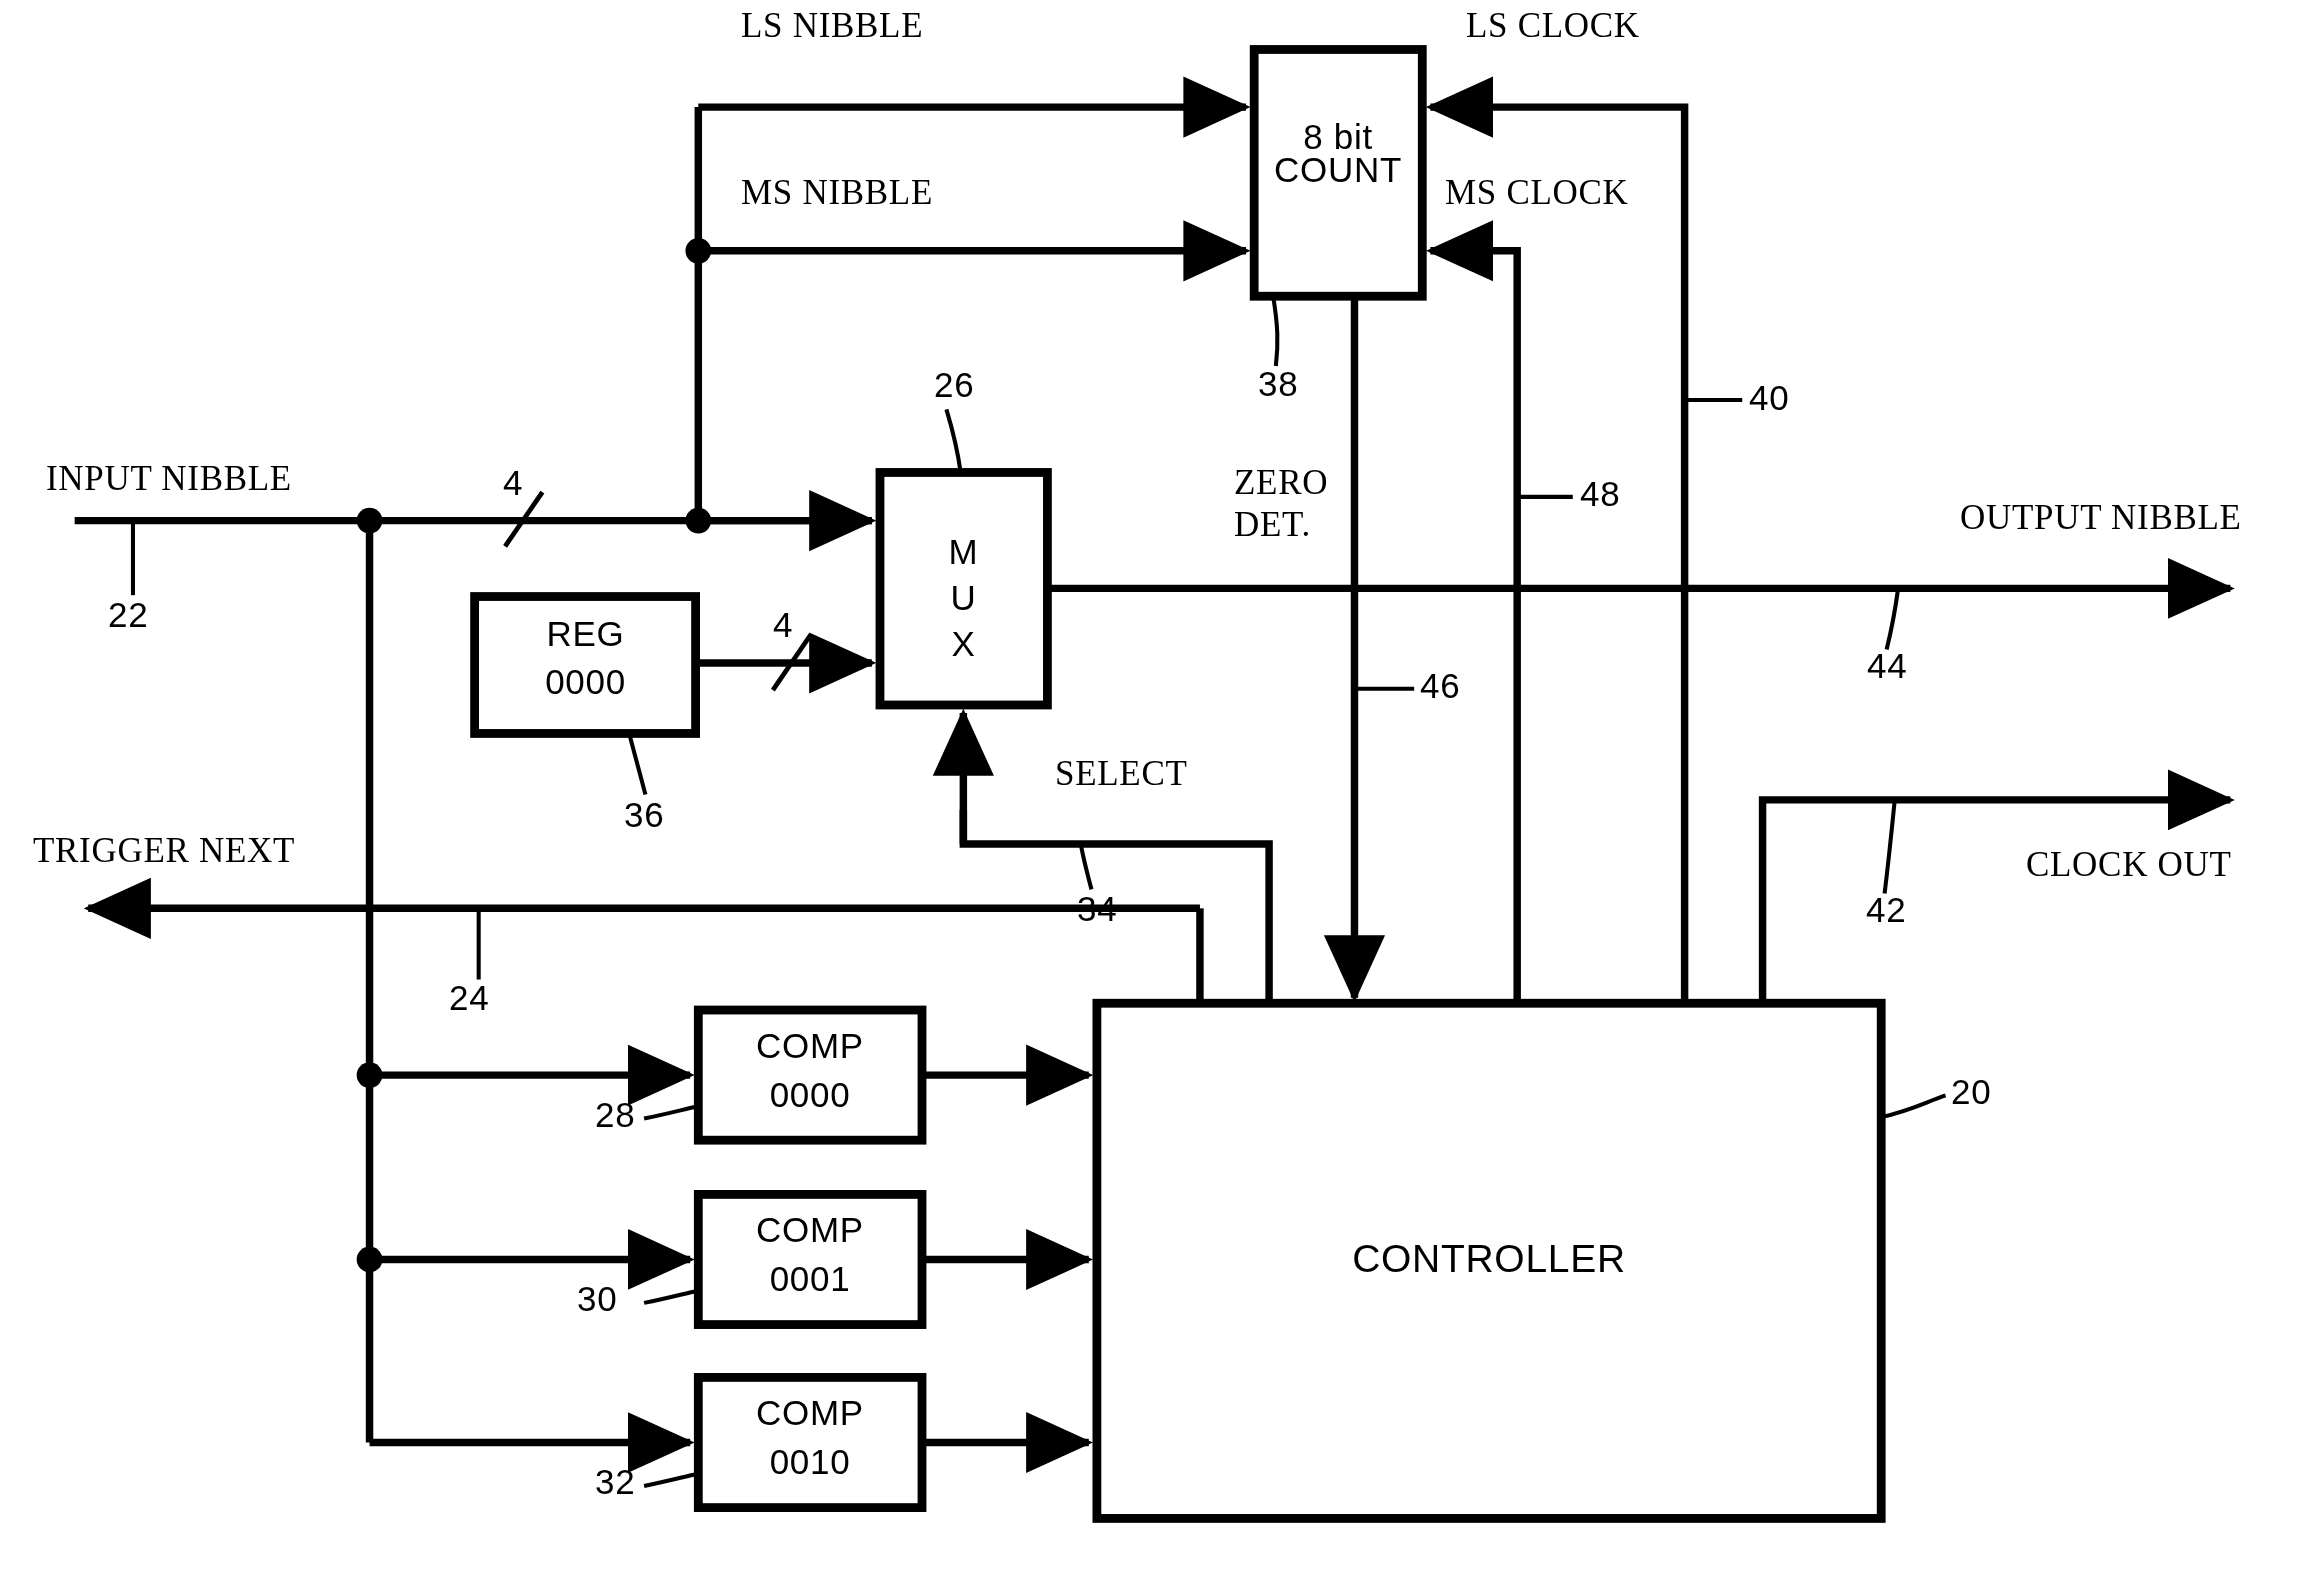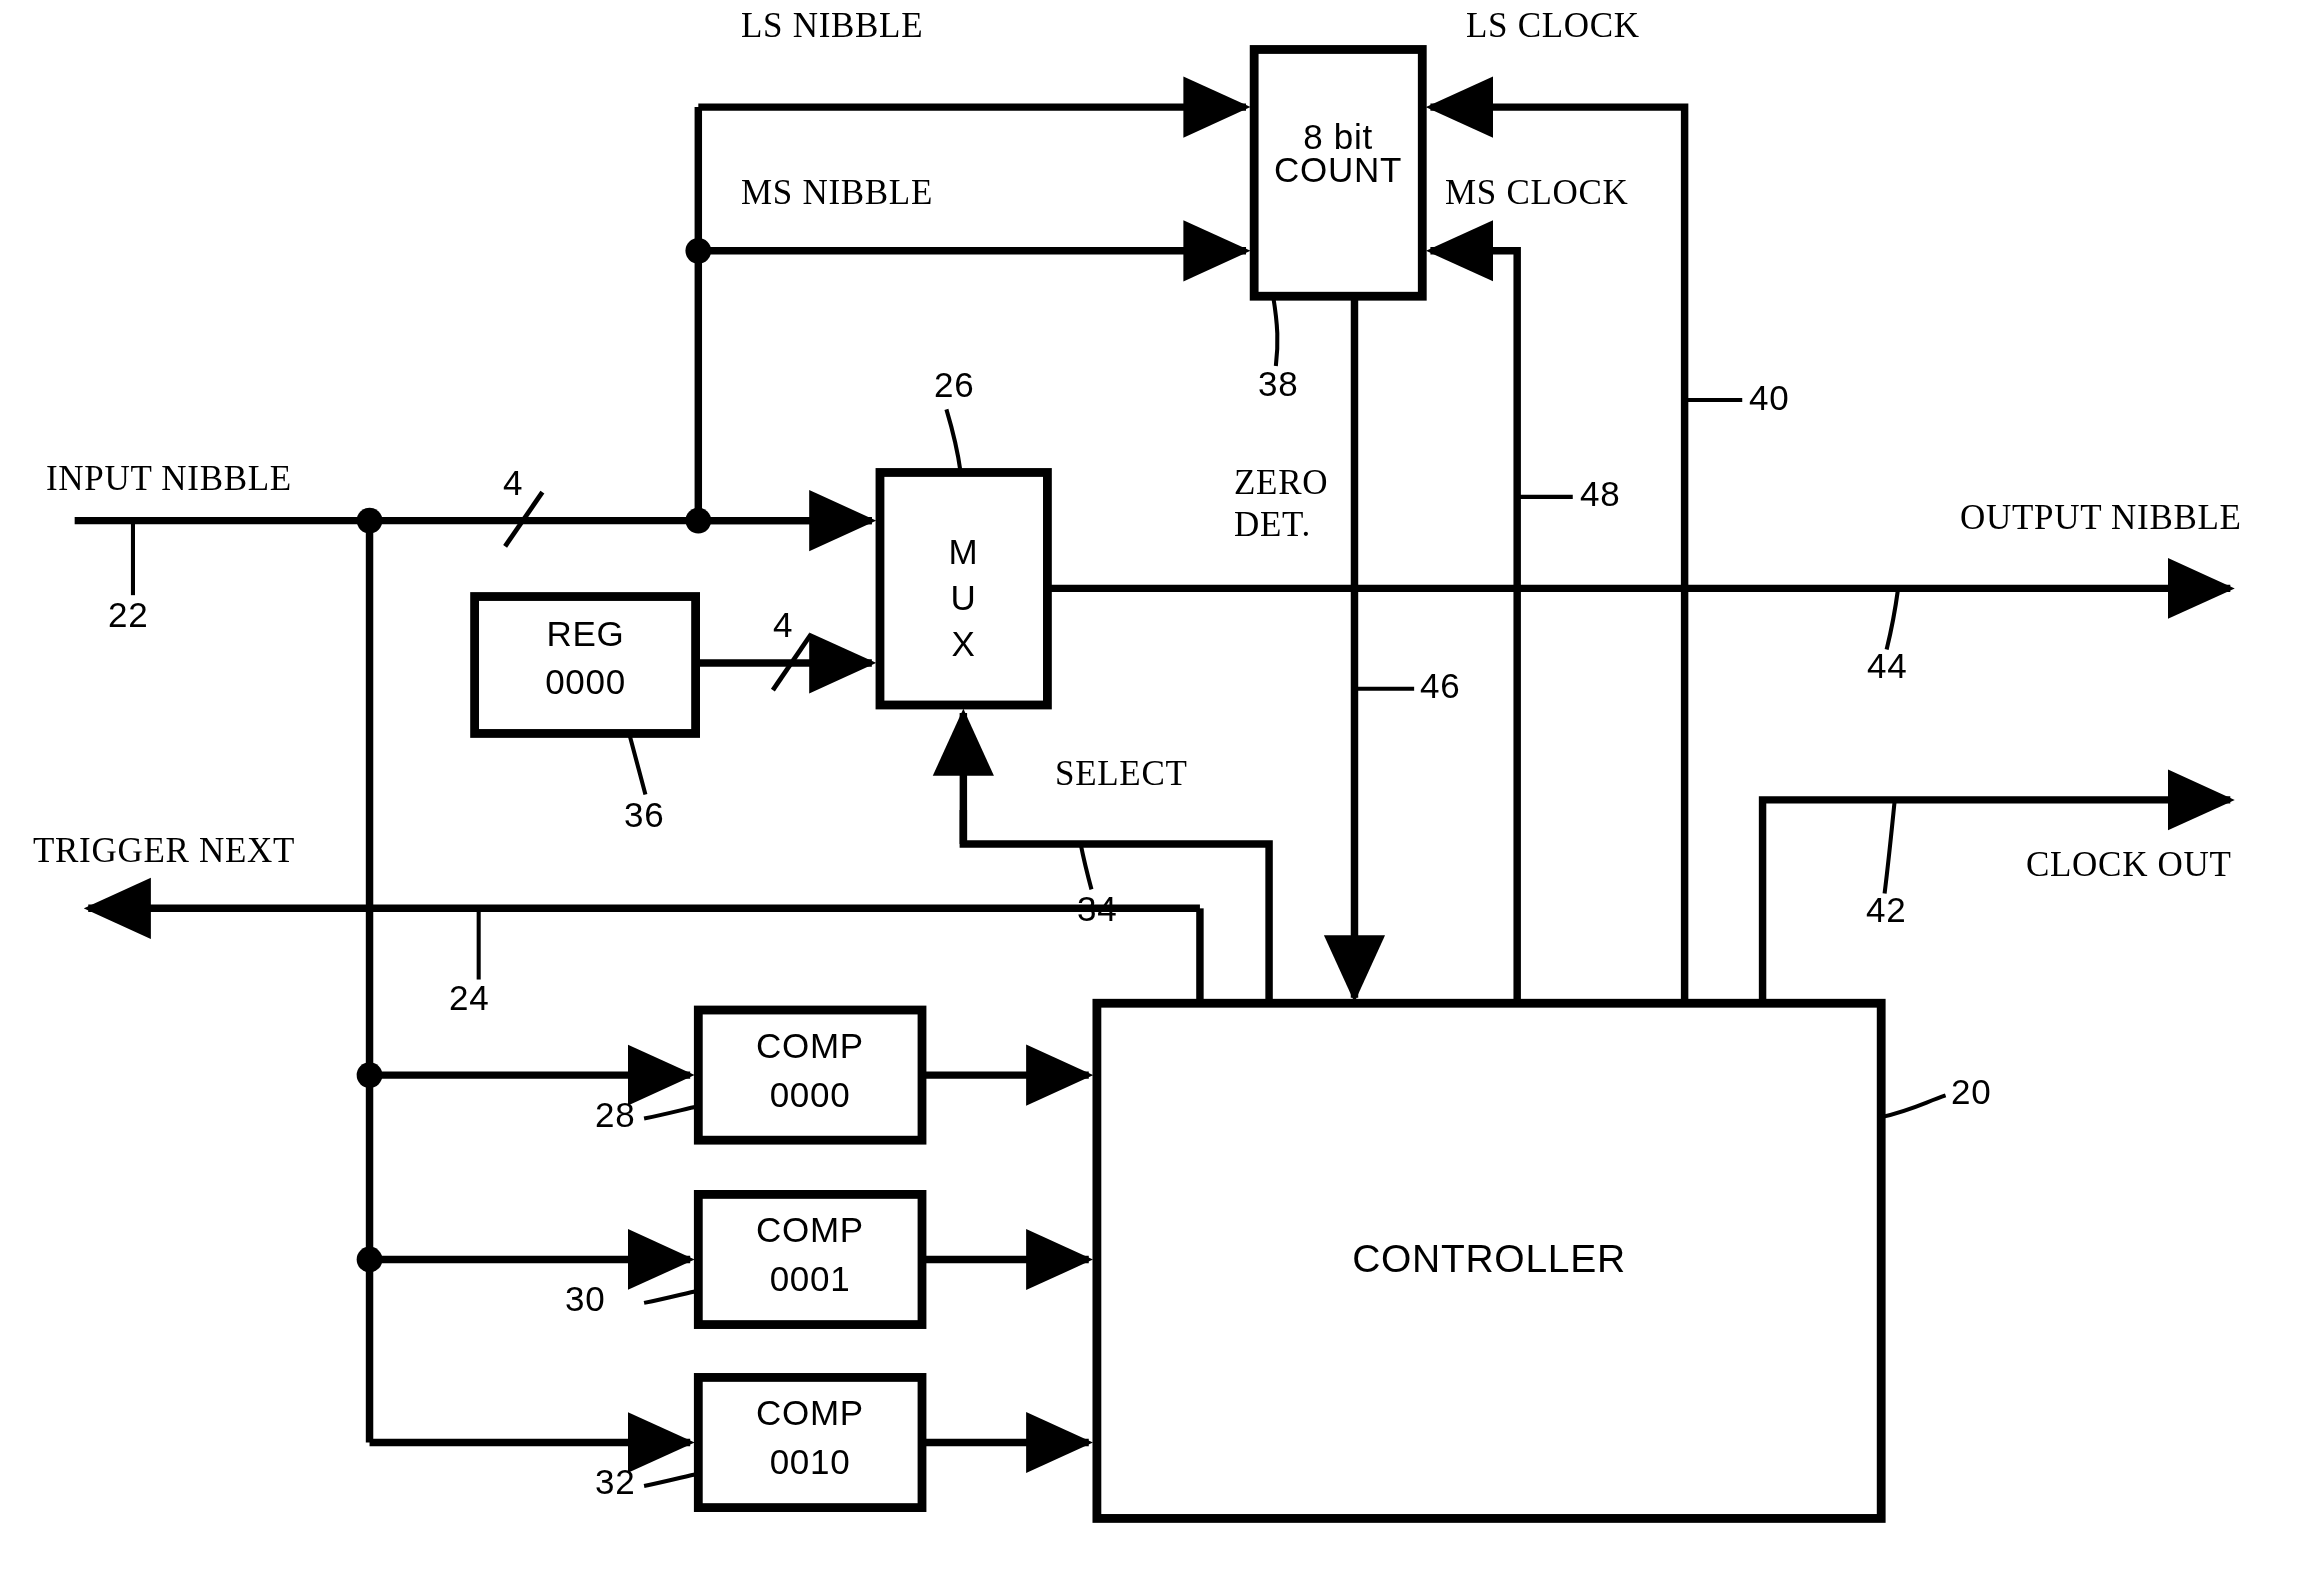--- a/index.html
+++ b/index.html
@@ -139,21 +139,21 @@
 
   <div class="lbl blk" style="left:698px;top:1395px;width:224px;">COMP</div>
   <div class="lbl blk" style="left:698px;top:1444px;width:224px;">0010</div>
 
   <div class="lbl ctr" style="left:1097px;top:1239px;width:784px;text-align:center;">CONTROLLER</div>
 
   <div class="lbl num" style="left:108px;top:597px;">22</div>
   <div class="lbl num" style="left:449px;top:980px;">24</div>
   <div class="lbl num" style="left:934px;top:367px;">26</div>
   <div class="lbl num" style="left:595px;top:1097px;">28</div>
-  <div class="lbl num" style="left:565px;top:1281px;">30</div>
+  <div class="lbl num" style="left:577px;top:1281px;">30</div>
   <div class="lbl num" style="left:595px;top:1464px;">32</div>
   <div class="lbl num" style="left:1077px;top:891px;">34</div>
   <div class="lbl num" style="left:624px;top:797px;">36</div>
   <div class="lbl num" style="left:1258px;top:366px;">38</div>
   <div class="lbl num" style="left:1749px;top:380px;">40</div>
   <div class="lbl num" style="left:1866px;top:892px;">42</div>
   <div class="lbl num" style="left:1867px;top:648px;">44</div>
   <div class="lbl num" style="left:1420px;top:668px;">46</div>
   <div class="lbl num" style="left:1580px;top:476px;">48</div>
   <div class="lbl num" style="left:1951px;top:1074px;">20</div>

